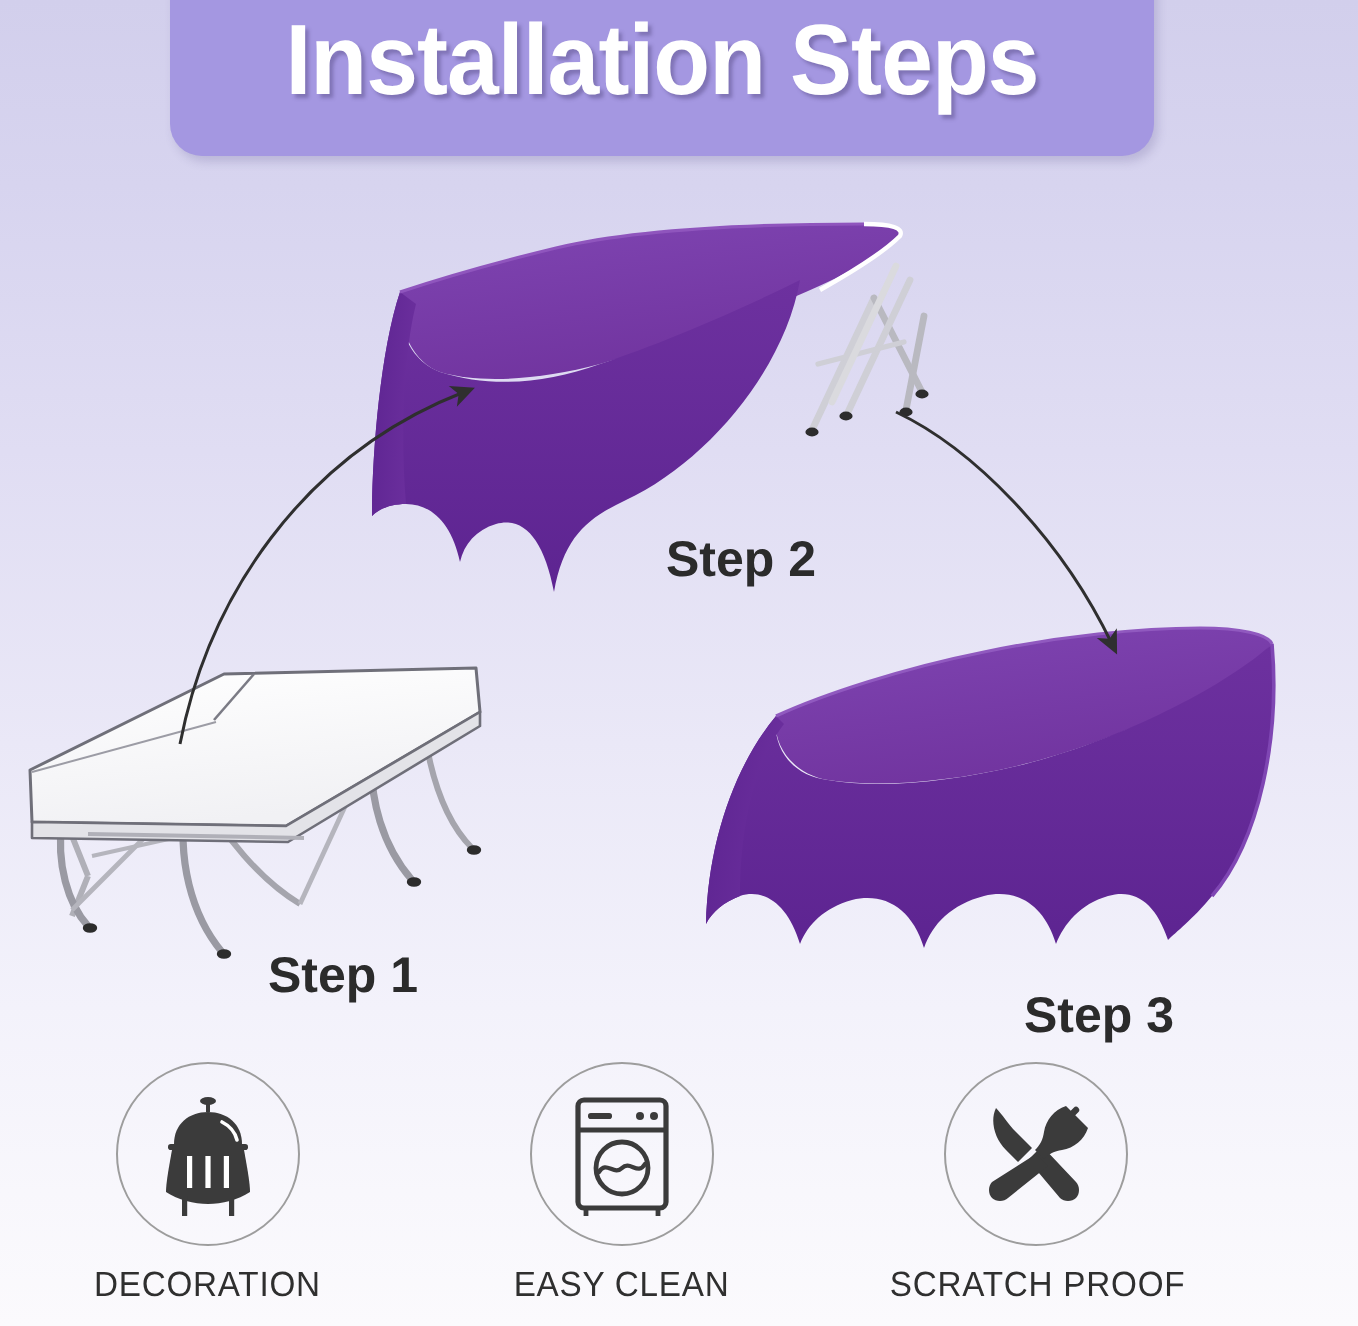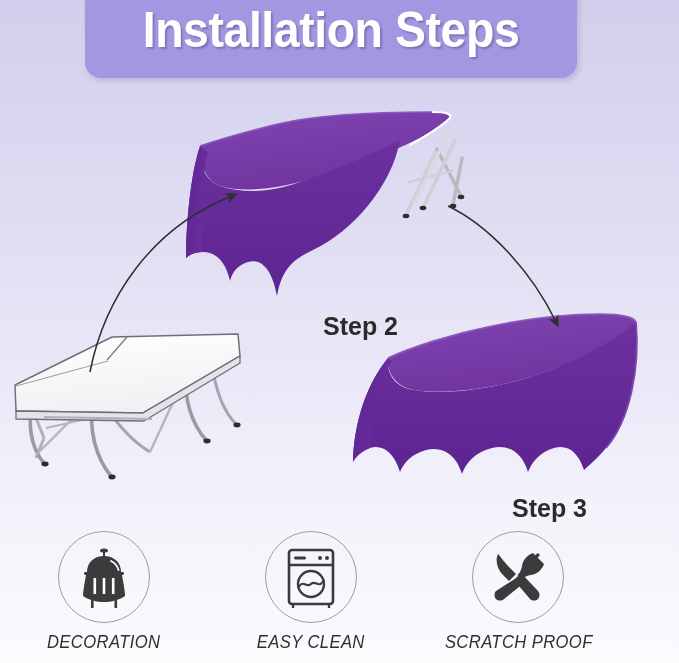--- a/index.html
+++ b/index.html
@@ -69,32 +69,31 @@
   
   .step-label {
     position: absolute;
     color: #2b2b2b;
     font-family: "Liberation Sans", sans-serif;
     font-size: 25px;
     font-weight: bold;
     white-space: nowrap;
   }
   #step1-label { left: 134px; top: 474px; }
-  #step2-label { left: 323px; top: 266px; margin-top: 46px; }
+  #step2-label { left: 333px; top: 266px; }
   #step3-label { left: 512px; top: 461px; margin-top: 33px; }
 
   
   #features {
     position: absolute;
     left: 0;
     top: 531px;
     width: 622px;
     height: 132px;
     display: flex;
-    font-style: italic;
   }
   .feature {
     flex: 1 1 0;
     display: flex;
     flex-direction: column;
     align-items: center;
   }
   .feature-circle {
     width: 92px;
     height: 92px;
@@ -246,20 +245,21 @@
                C370,412 378,380 392,362 Z" fill="url(#gSideL)"></path>
 
       <path d="M636,322 C640,368 630,420 606,448" fill="none" stroke="#7f46b3" stroke-width="1.8"></path>
       <path d="M388,358 C412,347 452,334 492,326 C530,318 570,314 600,314 C620,314 634,317 636,322" fill="none" stroke="#9059bf" stroke-width="1.6"></path>
     </g>
 
     <path d="M90,372 C104,300 150,228 232,196" fill="none" stroke="#2f2f2f" stroke-width="1.5" marker-end="url(#arrowHead)"></path>
     <path d="M448,206 C486,224 530,268 556,322" fill="none" stroke="#2f2f2f" stroke-width="1.5" marker-end="url(#arrowHead)"></path>
   </svg>
 
+  <div class="step-label" id="step1-label">Step 1</div>
   <div class="step-label" id="step2-label">Step 2</div>
   <div class="step-label" id="step3-label">Step 3</div>
 
   <div id="features">
 
     <div class="feature">
       <div class="feature-circle">
         <svg width="62" height="62" viewBox="0 0 62 62">
           <rect x="30" y="4" width="2" height="6" fill="#3b3b3b"></rect>
           <ellipse cx="31" cy="4.5" rx="4" ry="2" fill="#3b3b3b"></ellipse>

